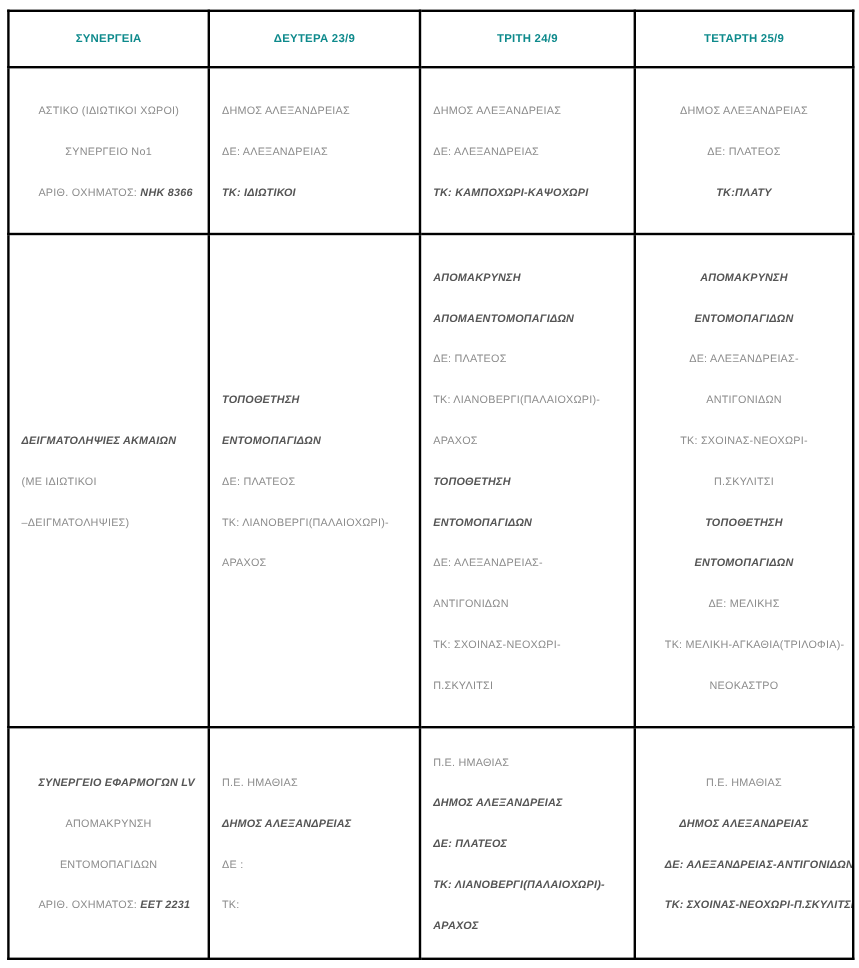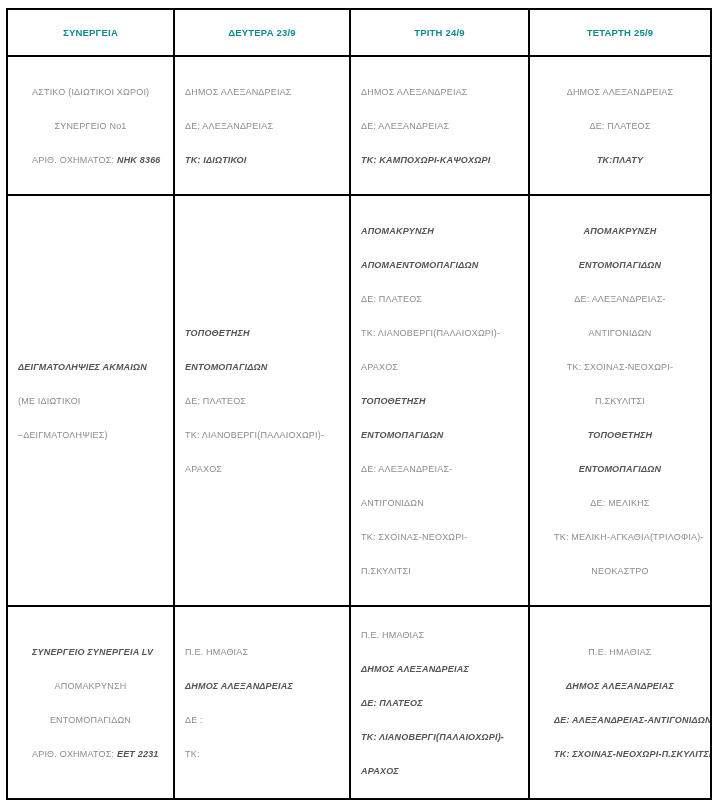--- a/index.html
+++ b/index.html
@@ -126,21 +126,21 @@
             <div class="line"><span>Π.ΣΚΥΛΙΤΣΙ</span></div>
             <div class="line"><span class="b">ΤΟΠΟΘΕΤΗΣΗ</span></div>
             <div class="line"><span class="b">ΕΝΤΟΜΟΠΑΓΙΔΩΝ</span></div>
             <div class="line"><span>ΔΕ: ΜΕΛΙΚΗΣ</span></div>
             <div class="line"><span>ΤΚ: ΜΕΛΙΚΗ-ΑΓΚΑΘΙΑ(ΤΡΙΛΟΦΙΑ)-</span></div>
             <div class="line"><span>ΝΕΟΚΑΣΤΡΟ</span></div>
           </td>
         </tr>
         <tr style="height: 193px;">
           <td class="align-center">
-            <div class="line"><span class="b">ΣΥΝΕΡΓΕΙΟ ΣΥΝΕΡΓΕΙΑ LV</span></div>
+            <div class="line"><span class="b">ΣΥΝΕΡΓΕΙΟ ΕΦΑΡΜΟΓΩΝ LV</span></div>
             <div class="line"><span>ΑΠΟΜΑΚΡΥΝΣΗ</span></div>
             <div class="line"><span>ΕΝΤΟΜΟΠΑΓΙΔΩΝ</span></div>
             <div class="line"><span>ΑΡΙΘ. ΟΧΗΜΑΤΟΣ: </span><span class="b">ΕΕΤ 2231</span></div>
           </td>
           <td class="align-left">
             <div class="line"><span>Π.Ε. ΗΜΑΘΙΑΣ</span></div>
             <div class="line"><span class="b">ΔΗΜΟΣ ΑΛΕΞΑΝΔΡΕΙΑΣ</span></div>
             <div class="line"><span>ΔΕ :</span></div>
             <div class="line"><span>ΤΚ:</span></div>
           </td>

